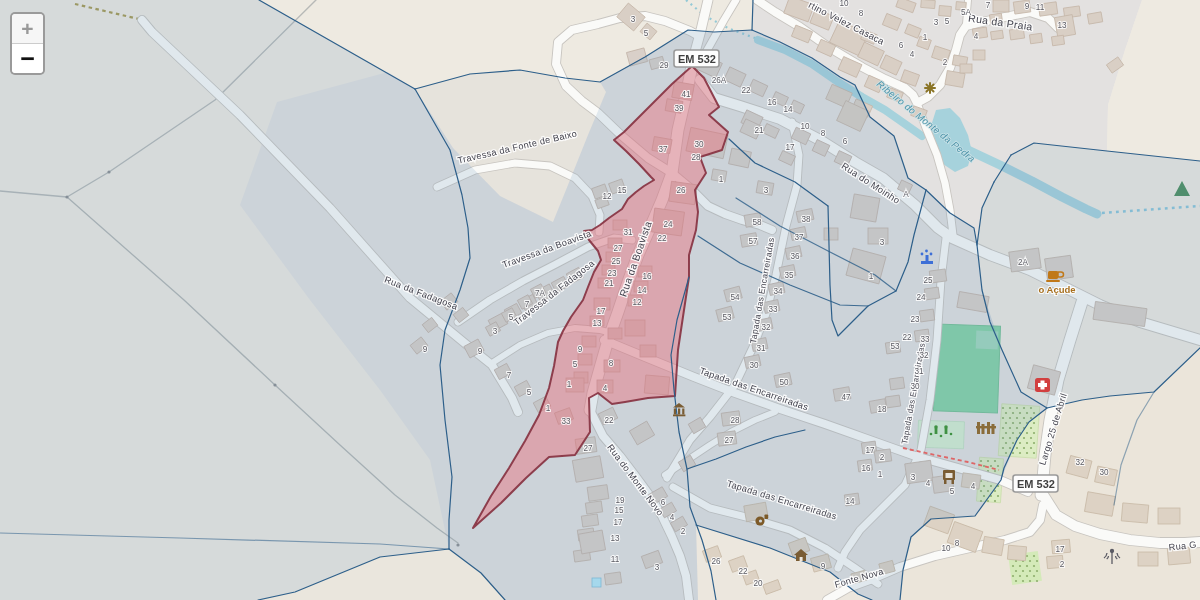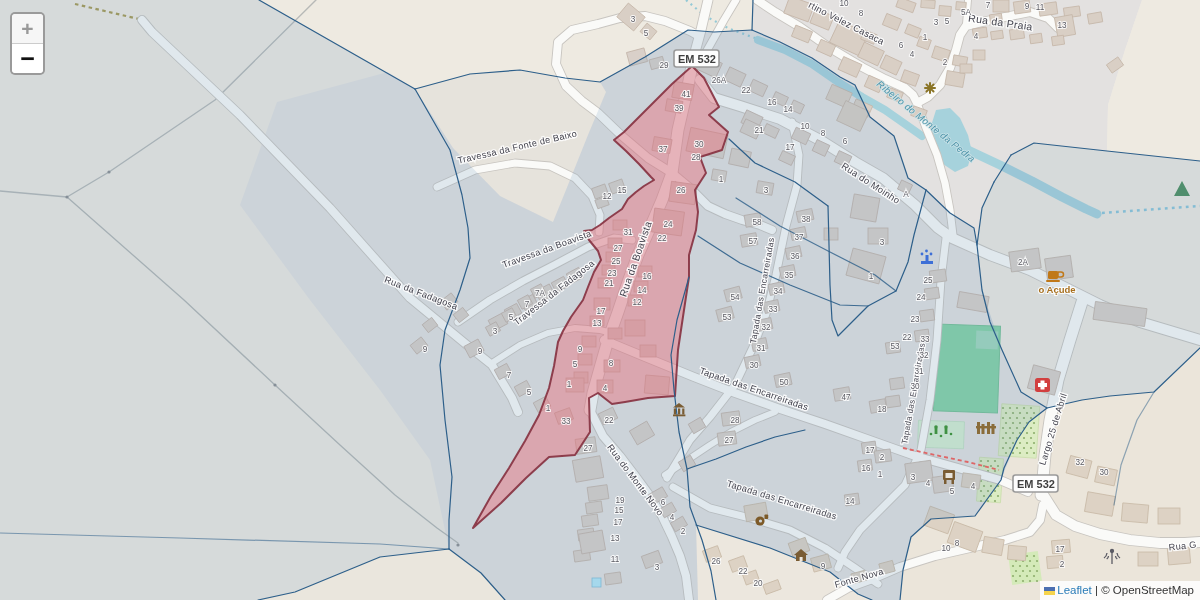--- a/index.html
+++ b/index.html
@@ -698,16 +698,12 @@
         <text x="882" y="460" text-anchor="middle" font-size="8.2" font-weight="normal" fill="#5b5b63" style="font-family:'Liberation Sans',sans-serif;paint-order:stroke;stroke:#ffffff;stroke-width:2;stroke-opacity:.85">2</text>
         <text x="880" y="477" text-anchor="middle" font-size="8.2" font-weight="normal" fill="#5b5b63" style="font-family:'Liberation Sans',sans-serif;paint-order:stroke;stroke:#ffffff;stroke-width:2;stroke-opacity:.85">1</text>
       </g>
     </svg>
 
 <div id="zoomctl">
       <div class="btn plus">+</div>
       <div class="btn minus">−</div>
     </div>
 
-<div id="attrib"><svg id="flag" viewBox="0 0 11 8">
-        <rect width="11" height="4" fill="#4c6fb1"></rect>
-        <rect y="4" width="11" height="4" fill="#f6d44d"></rect>
-      </svg><a>Leaflet</a> | © <span>OpenStreetMap</span></div>
 </div>
 </body></html>

